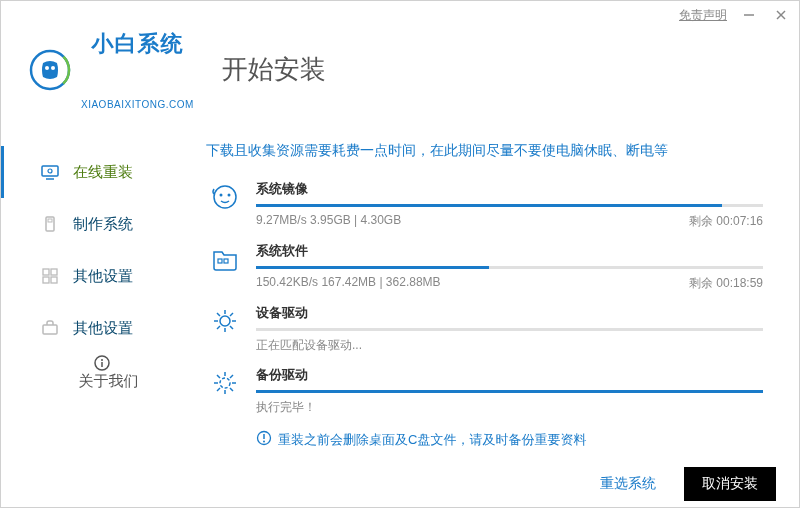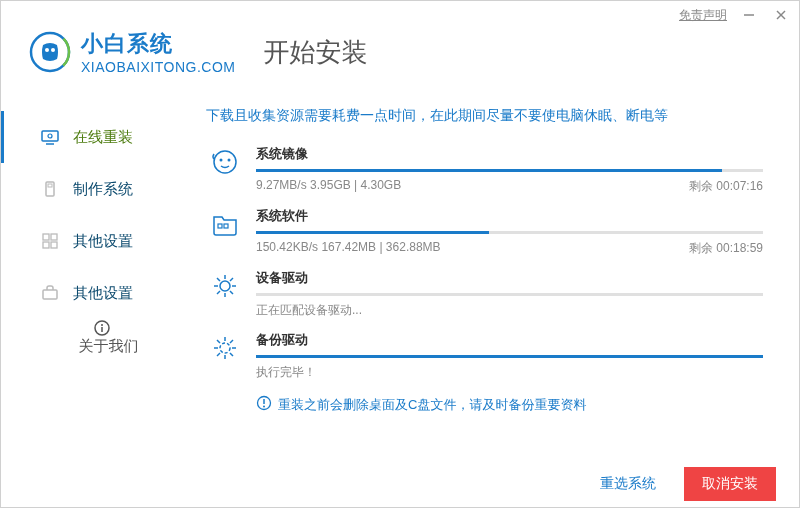--- a/index.html
+++ b/index.html
@@ -4,23 +4,23 @@
   <style>
     * { margin: 0; padding: 0; box-sizing: border-box; }
     body { font-family: "Microsoft YaHei", Arial, sans-serif; background: #fff; width: 800px; height: 508px; overflow: hidden; border: 1px solid #d0d0d0; }
     
     .titlebar { height: 28px; display: flex; justify-content: flex-end; align-items: center; padding-right: 8px; gap: 12px; }
     .titlebar-link { color: #888; font-size: 12px; text-decoration: underline; cursor: pointer; }
     .titlebar-btn { width: 20px; height: 20px; display: flex; align-items: center; justify-content: center; color: #888; cursor: pointer; }
     
     .header { display: flex; align-items: center; padding: 0 28px 8px 28px; }
     .logo { width: 42px; height: 42px; margin-right: 10px; }
-    .brand { display: flex; flex-direction: column; }
+    .brand { display: flex; flex-direction: column; text-align: center; }
     .brand-title { font-size: 22px; font-weight: bold; color: #1a7bc9; letter-spacing: 1px; }
-    .brand-sub { font-size: 14px; color: #1a7bc9; letter-spacing: 0.5px; }
+    .brand-sub { font-size: 10px; color: #1a7bc9; letter-spacing: 0.5px; margin-top: 40px; }
     .page-title { font-size: 26px; color: #555; margin-left: 28px; font-weight: normal; }
     
     .body { display: flex; height: calc(100% - 122px); }
     
     .sidebar { width: 175px; padding-top: 28px; }
     .sidebar-item { display: flex; align-items: center; height: 52px; padding-left: 40px; color: #0c4a6e; cursor: pointer; font-size: 15px; position: relative; }
     .sidebar-item.active { color: #4d7c0f; }
     .sidebar-item.active::before { content: ""; position: absolute; left: 0; top: 0; bottom: 0; width: 3px; background: #1a7bc9; }
     .sidebar-item.dark { color: #555; flex-direction: column; }
     .sidebar-icon { width: 18px; height: 18px; margin-right: 14px; display: flex; align-items: center; justify-content: center; }
@@ -34,21 +34,21 @@
     .task-name { font-size: 13px; color: #333; font-weight: bold; margin-bottom: 6px; }
     .progress { height: 3px; background: #e0e0e0; position: relative; margin-bottom: 6px; }
     .progress-bar { height: 100%; background: #1a7bc9; }
     .task-foot { display: flex; justify-content: space-between; font-size: 12px; color: #888; }
     
     .warning { display: flex; align-items: center; color: #1a7bc9; font-size: 13px; margin-top: 14px; margin-left: 50px; }
     .warning-icon { margin-right: 6px; }
     
     .footer { position: absolute; bottom: 0; left: 0; right: 0; height: 48px; display: flex; justify-content: flex-end; align-items: center; padding-right: 24px; gap: 28px; }
     .btn-text { color: #1a7bc9; font-size: 14px; cursor: pointer; }
-    .btn-primary { background: #ef4444; color: #fff; padding: 8px 18px; font-size: 14px; cursor: pointer; border: none; }
+    .btn-primary { background: #000000; color: #fff; padding: 8px 18px; font-size: 14px; cursor: pointer; border: none; }
   </style>
 </head>
 <body>
 
 <div class="titlebar">
   <span class="titlebar-link">免责声明</span>
   <span class="titlebar-btn">
     <svg width="12" height="12" viewBox="0 0 12 12">
         <line x1="1" y1="6" x2="11" y2="6" stroke="#888" stroke-width="1.5"></line>
       </svg>

